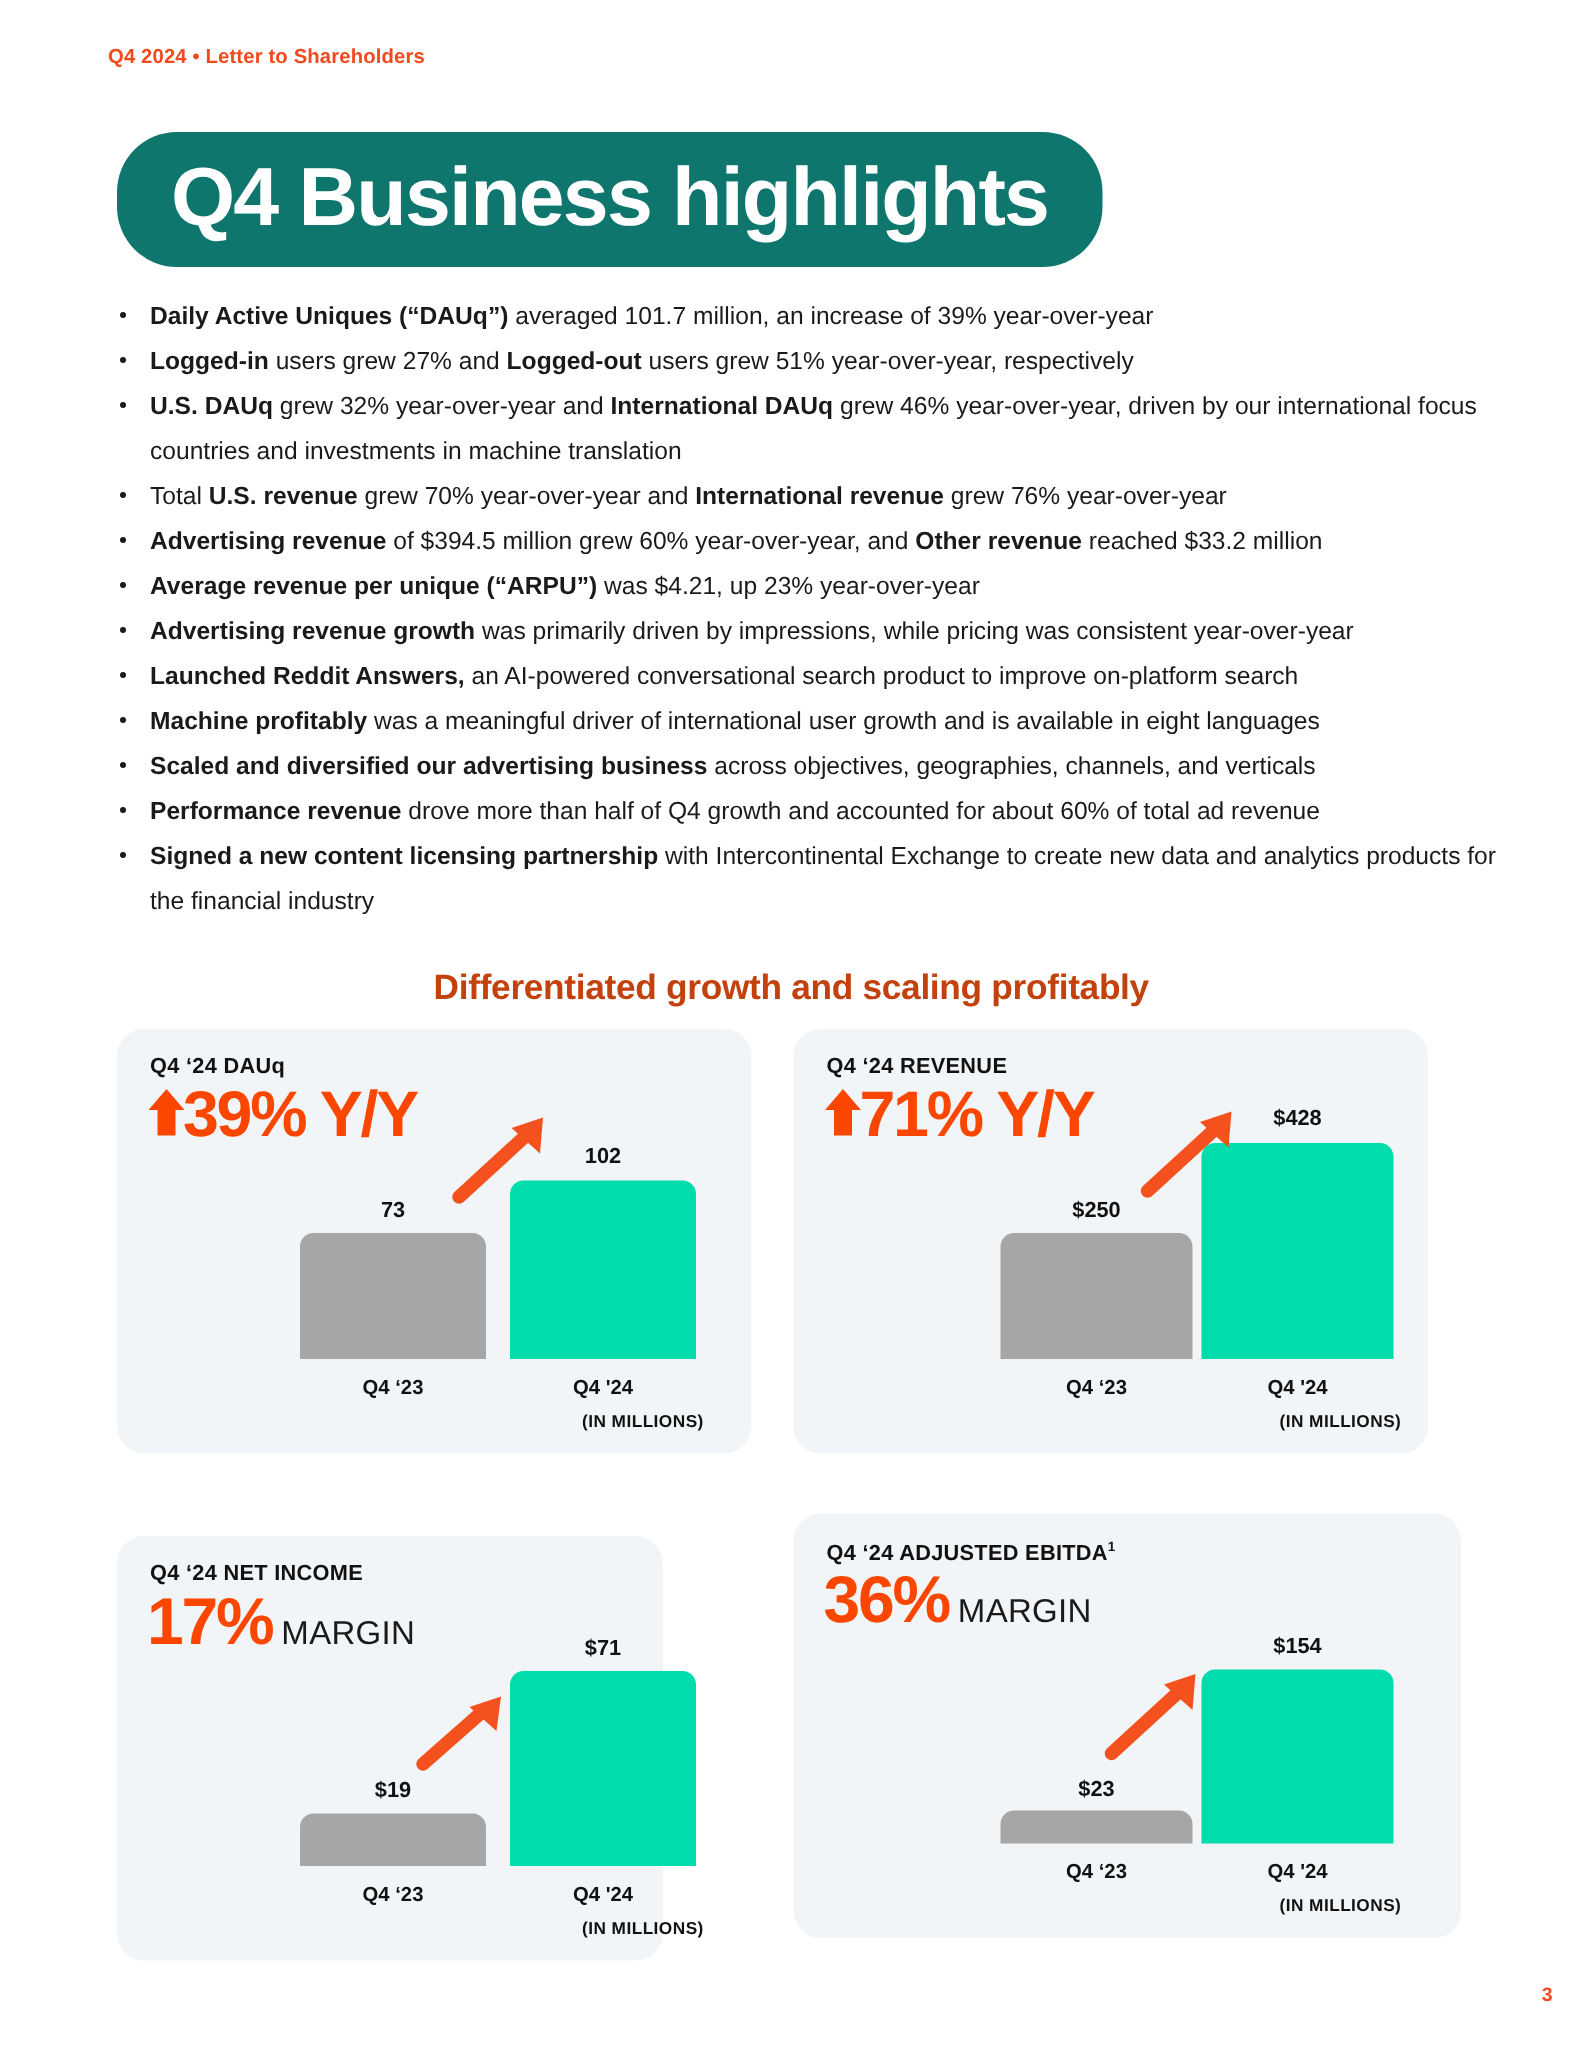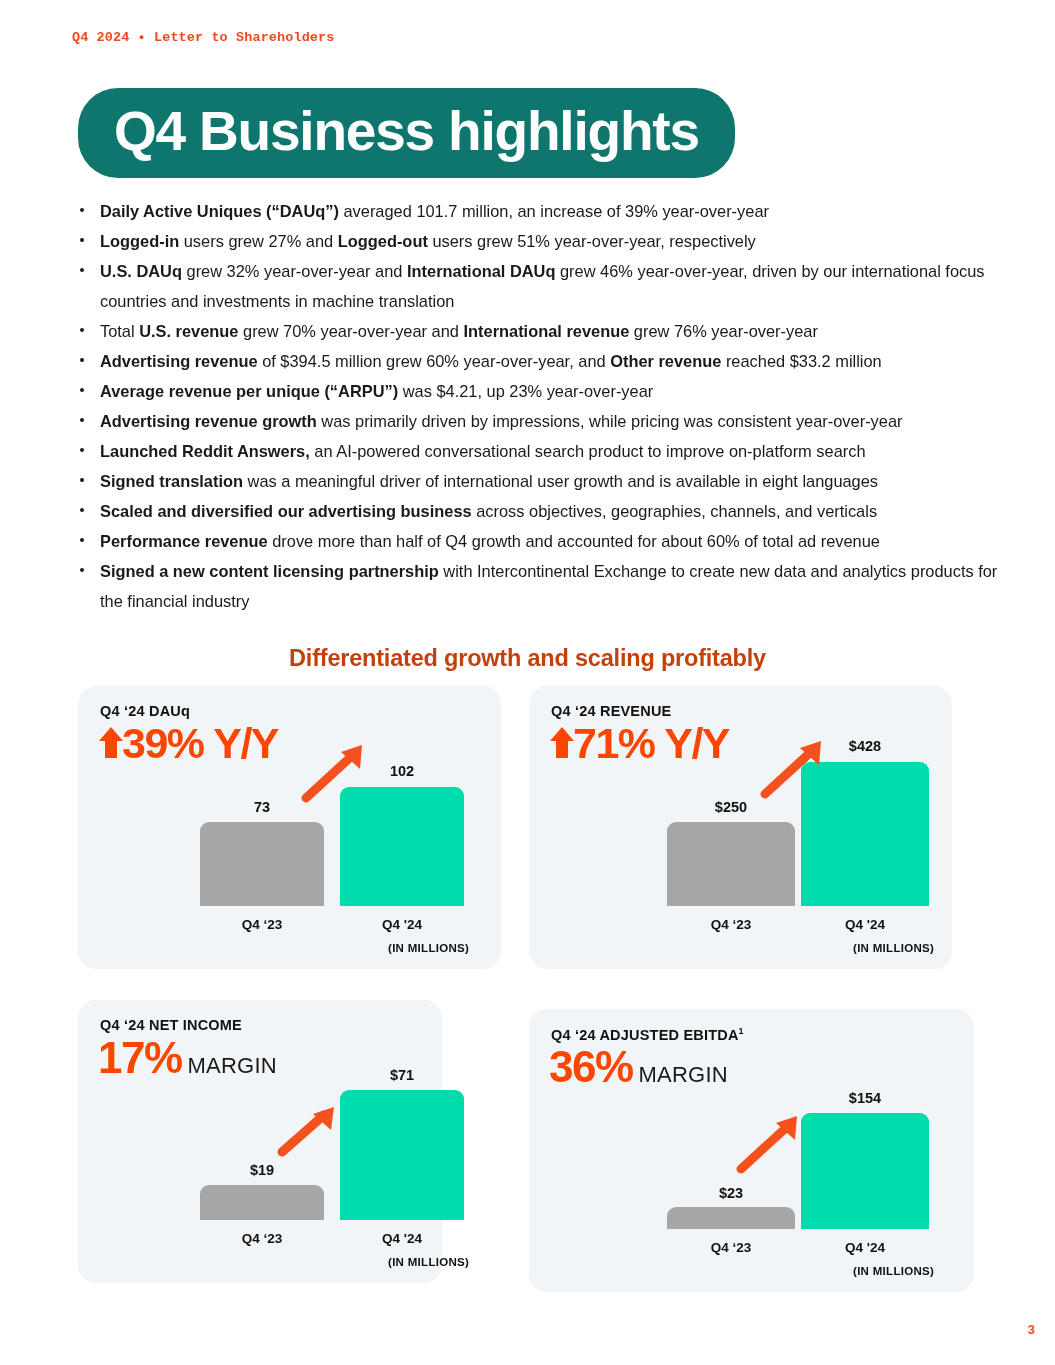--- a/index.html
+++ b/index.html
@@ -14,21 +14,20 @@
   .page { position: relative; width: 1055px; height: 1365px; background: #fff; }
 
   
   .running-header {
     position: absolute;
     left: 72px; top: 30px;
     font-size: 13.5px;
     font-weight: bold;
     letter-spacing: 0.1px;
     color: #F04A1E;
-    font-family: Liberation Mono, monospace;
   }
 
   
   .title-wrap { position: absolute; left: 78px; top: 88px; }
   .title-bubble {
     position: relative;
     display: inline-block;
     background: #0f766e;
     border-radius: 40px;
     padding: 15px 36px 19px 36px;
@@ -89,21 +88,21 @@
   }
 
   
   .card {
     position: absolute;
     background: #F1F5F7;
     border-radius: 18px;
   }
   #card-dauq     { left: 78px;  top: 686px;  width: 423px; height: 283px; }
   #card-revenue  { left: 529px; top: 686px;  width: 423px; height: 283px; padding-left: 32px; }
-  #card-netinc   { left: 78px;  top: 1000px; width: 364px; height: 283px; }
+  #card-netinc   { left: 78px;  top: 1024px; width: 364px; height: 283px; }
   #card-ebitda   { left: 529px; top: 1009px; width: 445px; height: 283px; }
 
   .card-label {
     position: absolute;
     left: 22px; top: 17px;
     font-size: 14.5px;
     font-weight: bold;
     letter-spacing: 0.2px;
     color: #111111;
     white-space: nowrap;
@@ -205,21 +204,21 @@
   <div class="bullets">
     <ul id="bullet-list">
         <li><span class="dot"></span><span><b>Daily Active Uniques (“DAUq”)</b> averaged 101.7 million, an increase of 39% year-over-year</span></li>
         <li><span class="dot"></span><span><b>Logged-in</b> users grew 27% and <b>Logged-out</b> users grew 51% year-over-year, respectively</span></li>
         <li><span class="dot"></span><span><b>U.S. DAUq</b> grew 32% year-over-year and <b>International DAUq</b> grew 46% year-over-year, driven by our international focus countries and investments in machine translation</span></li>
         <li><span class="dot"></span><span>Total <b>U.S. revenue</b> grew 70% year-over-year and <b>International revenue</b> grew 76% year-over-year</span></li>
         <li><span class="dot"></span><span><b>Advertising revenue</b> of $394.5 million grew 60% year-over-year, and <b>Other revenue</b> reached $33.2 million</span></li>
         <li><span class="dot"></span><span><b>Average revenue per unique (“ARPU”)</b> was $4.21, up 23% year-over-year</span></li>
         <li><span class="dot"></span><span><b>Advertising revenue growth</b> was primarily driven by impressions, while pricing was consistent year-over-year</span></li>
         <li><span class="dot"></span><span><b>Launched Reddit Answers,</b> an AI-powered conversational search product to improve on-platform search</span></li>
-        <li><span class="dot"></span><span><b>Signed translation</b> was a meaningful driver of international user growth and is available in eight languages</span></li>
+        <li><span class="dot"></span><span><b>Machine profitably</b> was a meaningful driver of international user growth and is available in eight languages</span></li>
         <li><span class="dot"></span><span><b>Scaled and diversified our advertising business</b> across objectives, geographies, channels, and verticals</span></li>
         <li><span class="dot"></span><span><b>Performance revenue</b> drove more than half of Q4 growth and accounted for about 60% of total ad revenue</span></li>
         <li><span class="dot"></span><span><b>Signed a new content licensing partnership</b> with Intercontinental Exchange to create new data and analytics products for the financial industry</span></li>
       </ul>
   </div>
 
   <div class="section-heading">Differentiated growth and scaling profitably</div>
 
   <div class="card" id="card-dauq">
     <div class="card-label">Q4 ‘24 DAUq</div>

